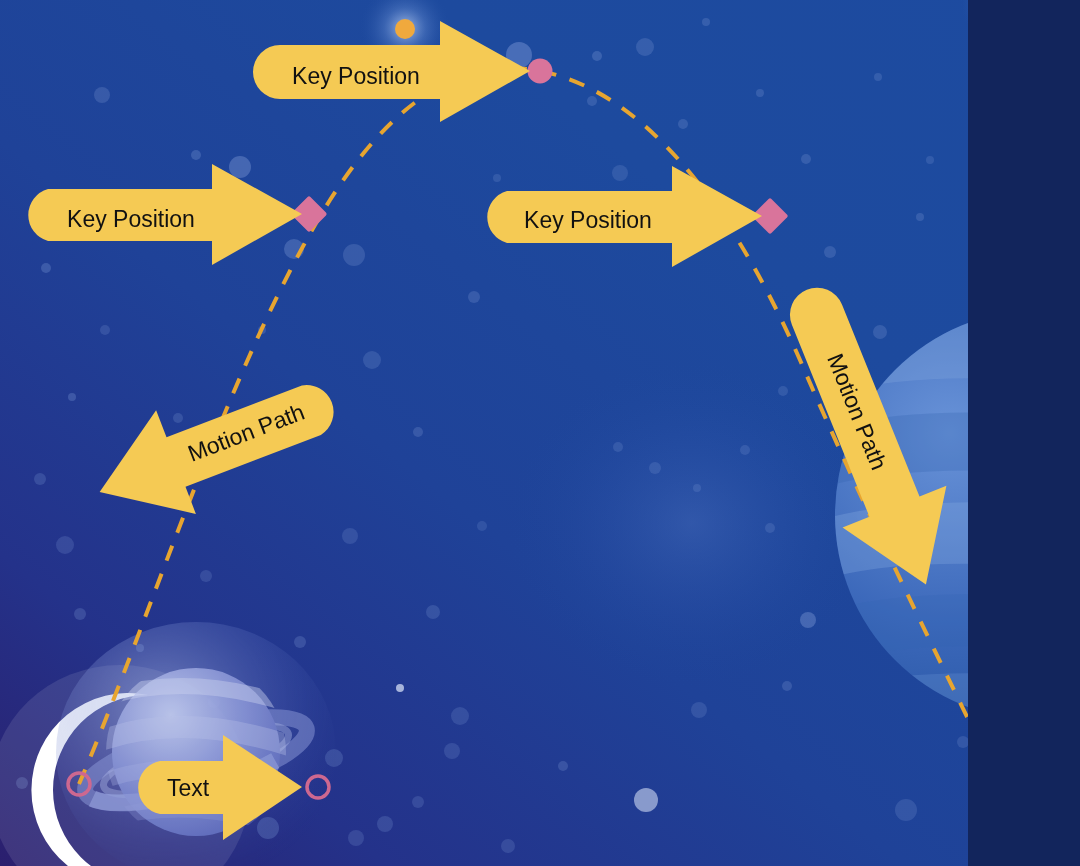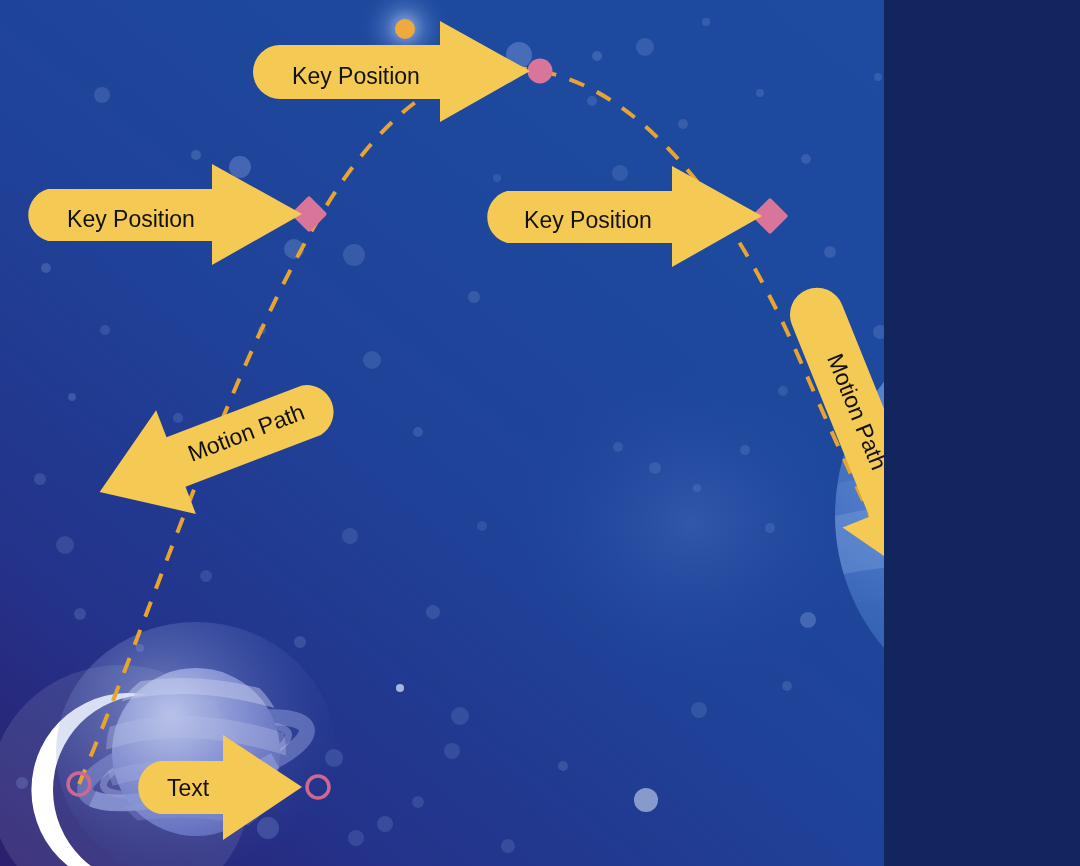--- a/index.html
+++ b/index.html
@@ -6,21 +6,21 @@
   html, body {
     margin: 0;
     padding: 0;
     background: #12255c;
   }
   body {
     font-family: "Liberation Sans", sans-serif;
   }
   #stage {
     position: relative;
-    width: 884px;
+    width: 968px;
     height: 866px;
     overflow: hidden;
     background: #1d4a9e;
   }
   #scene {
     position: absolute;
     inset: 0;
     width: 1080px;
     height: 866px;
   }

